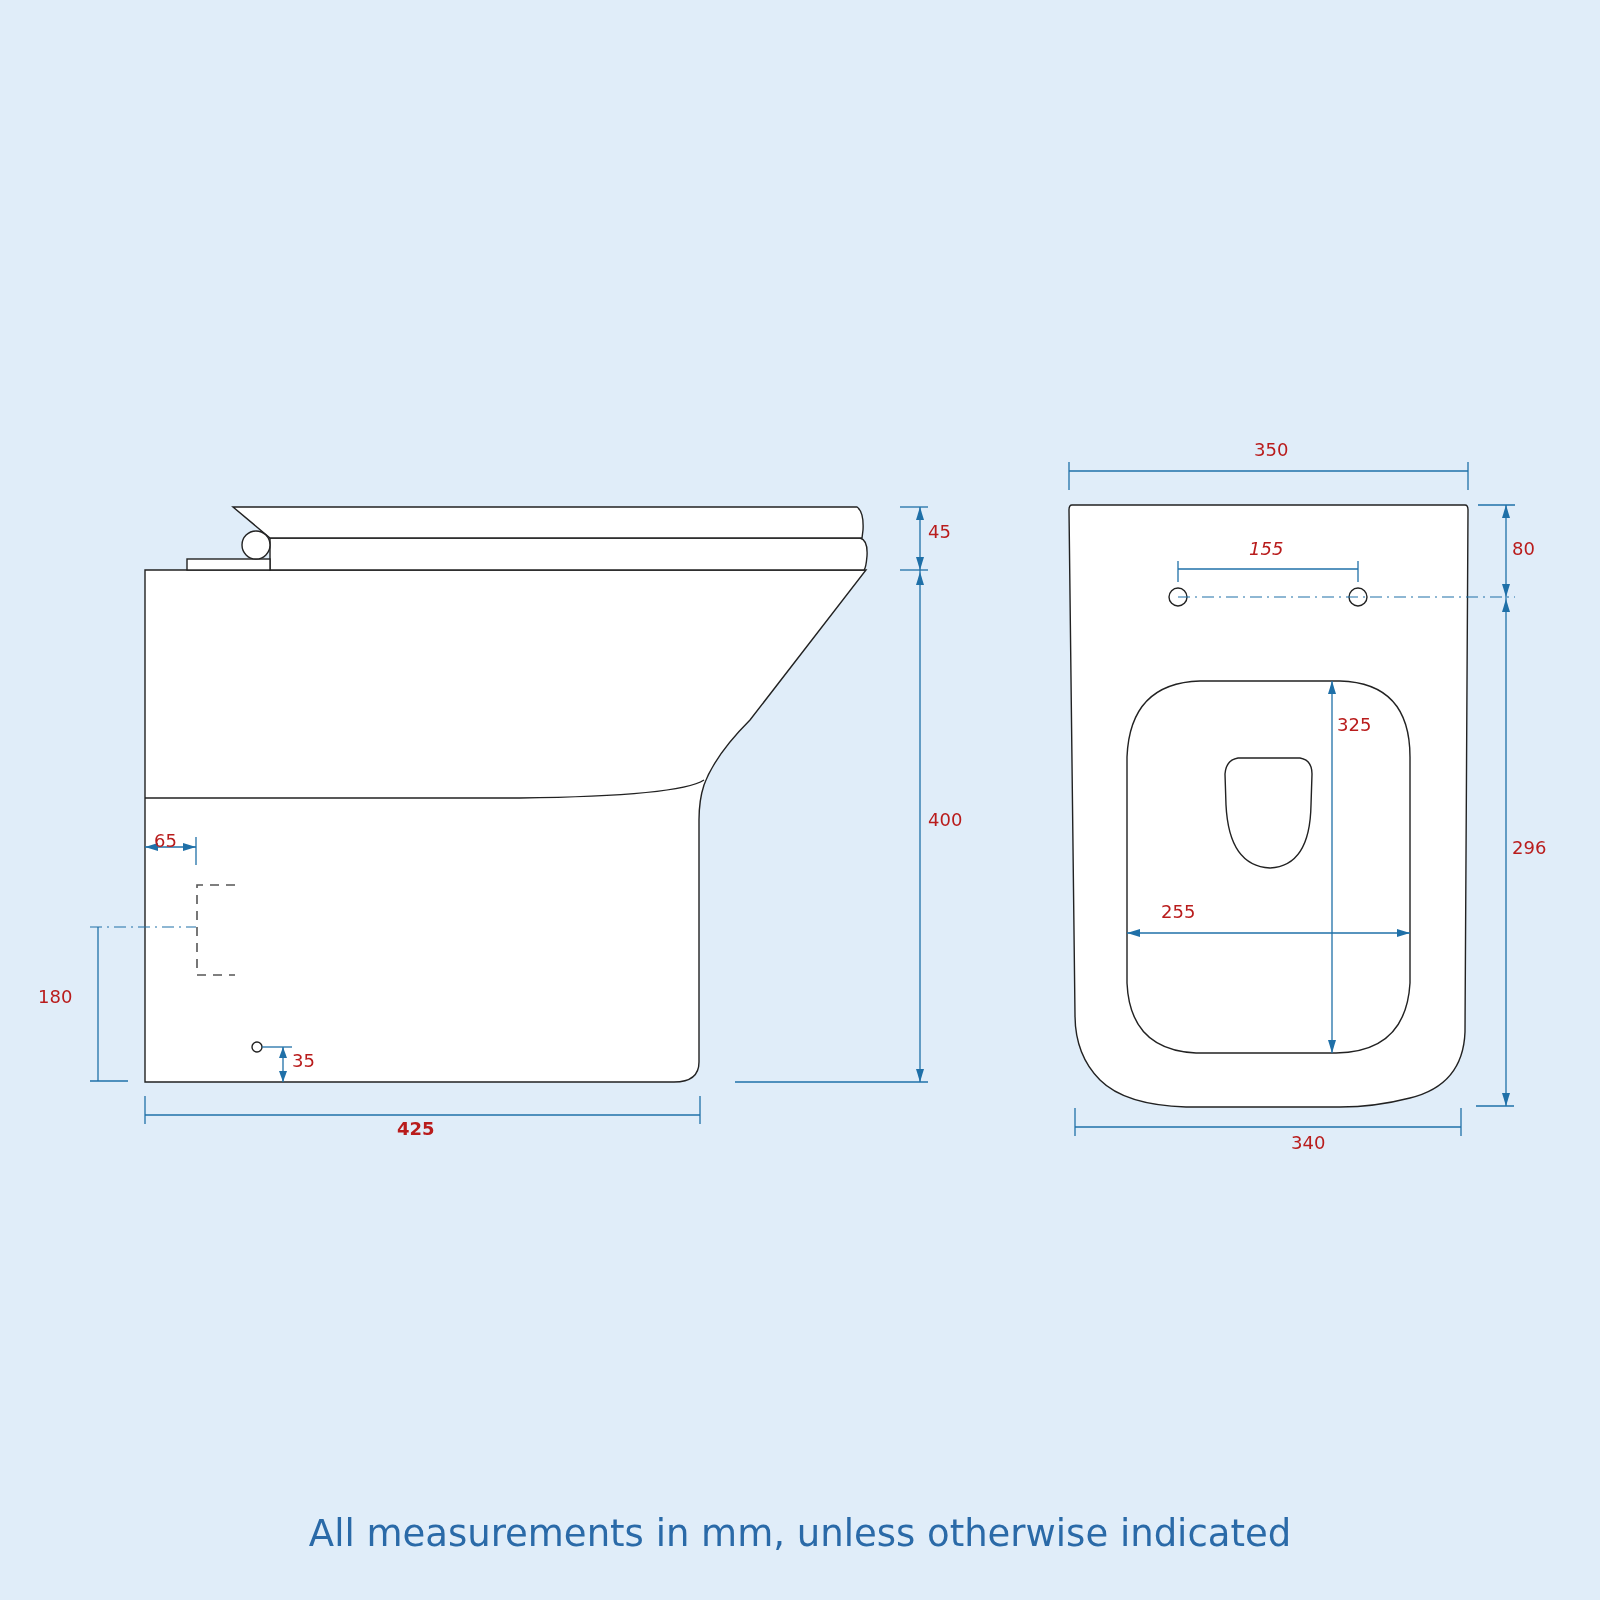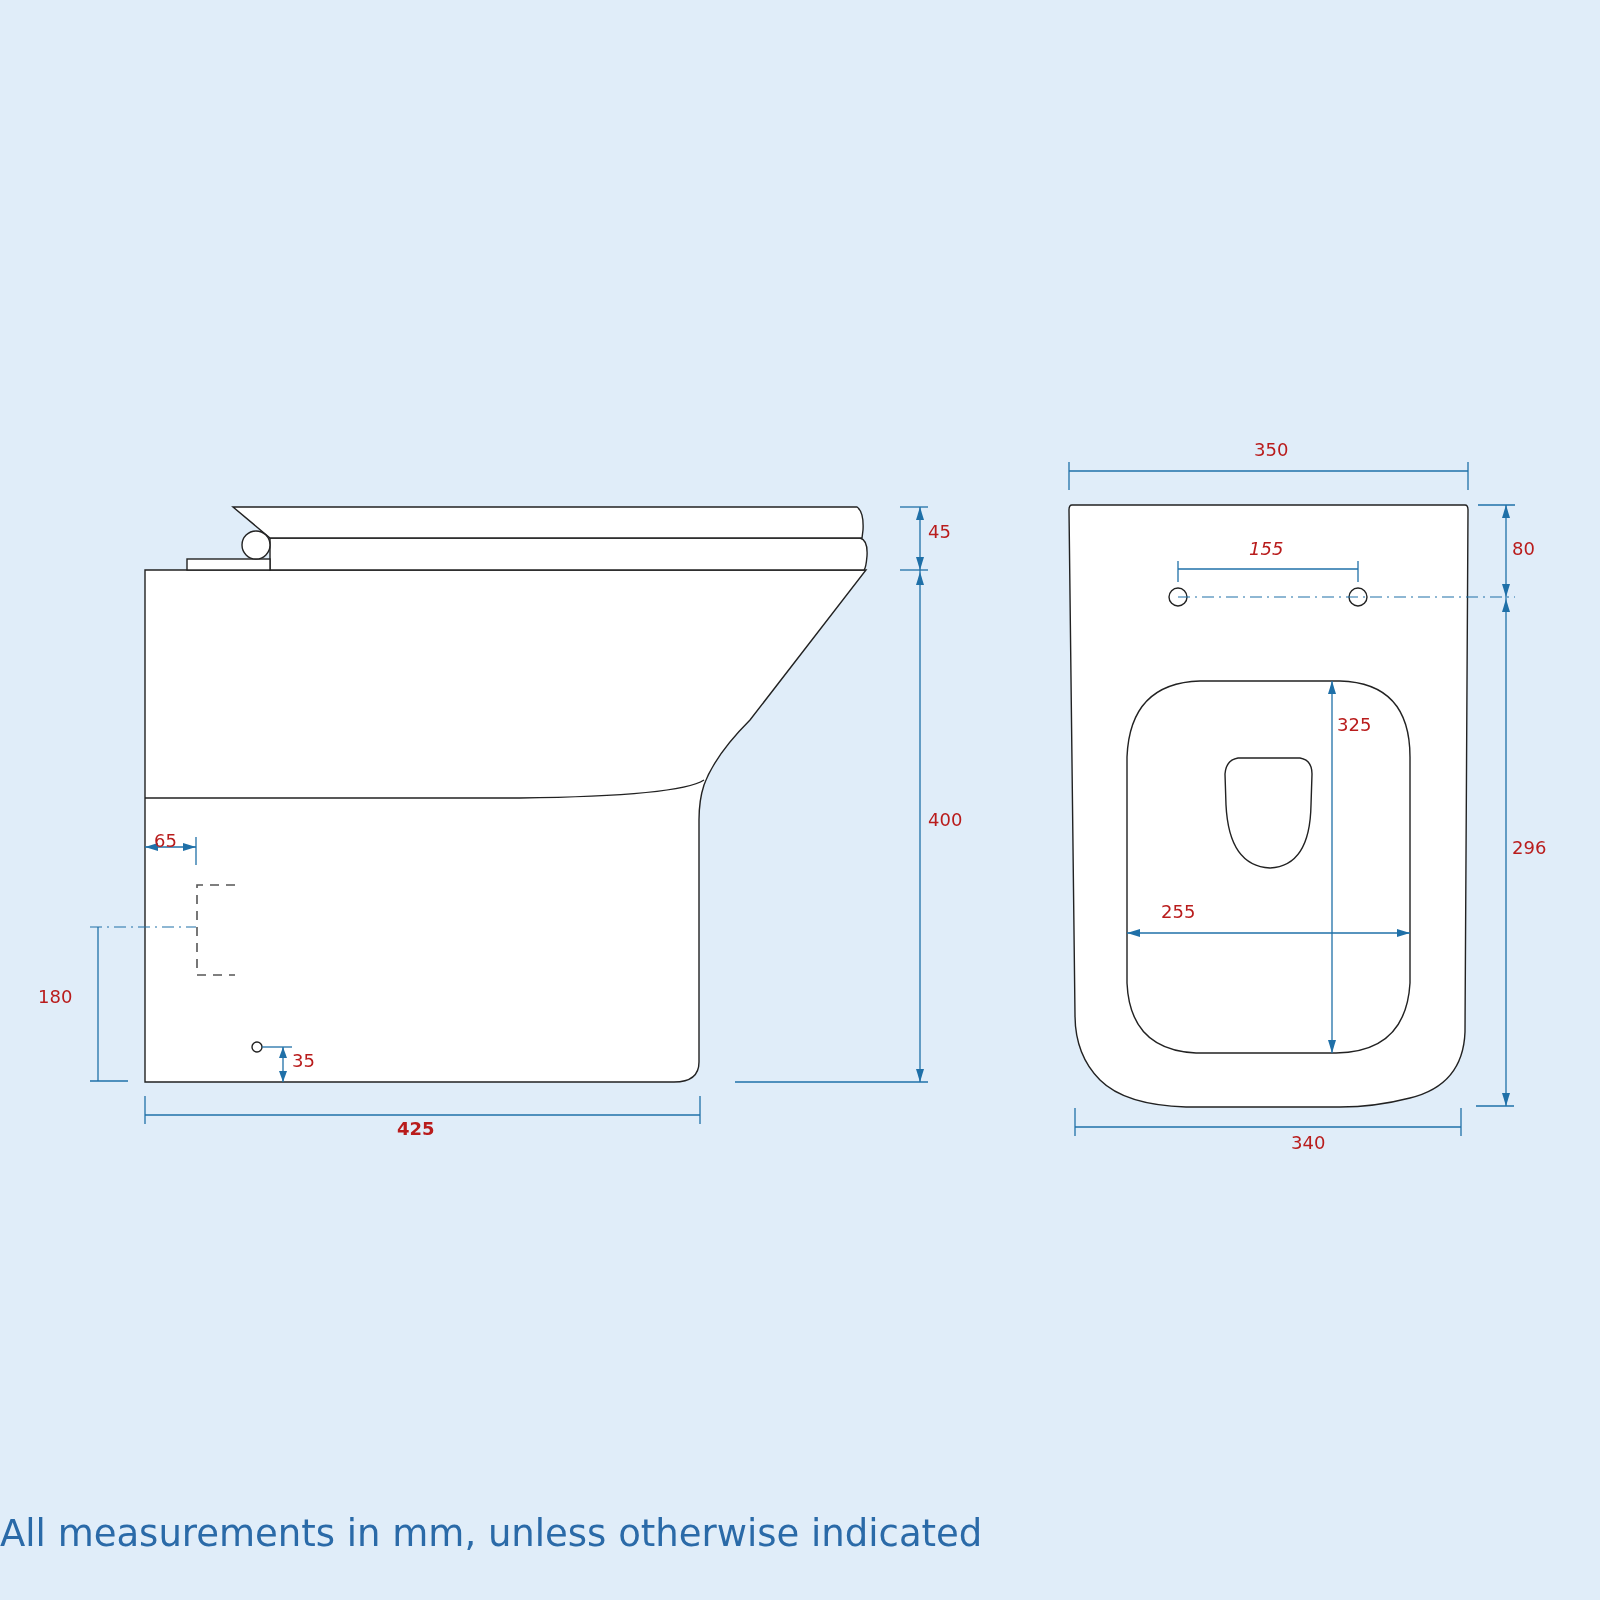--- a/index.html
+++ b/index.html
@@ -22,21 +22,21 @@
       color: #b91c1c;
       font-family: "DejaVu Sans", sans-serif;
       font-size: 18px;
       line-height: 1;
       white-space: nowrap;
     }
     .footer {
       position: absolute;
       left: 0; width: 1600px;
       top: 1515px;
-      text-align: left;
+      text-align: center;
       color: #2a6aa8;
       font-family: "DejaVu Sans", sans-serif;
       font-size: 37px;
       line-height: 1;
     }
   </style>
 </head>
 <body>
 
 <svg class="drawing" width="1600" height="1600" viewBox="0 0 1600 1600" xmlns="http://www.w3.org/2000/svg">

